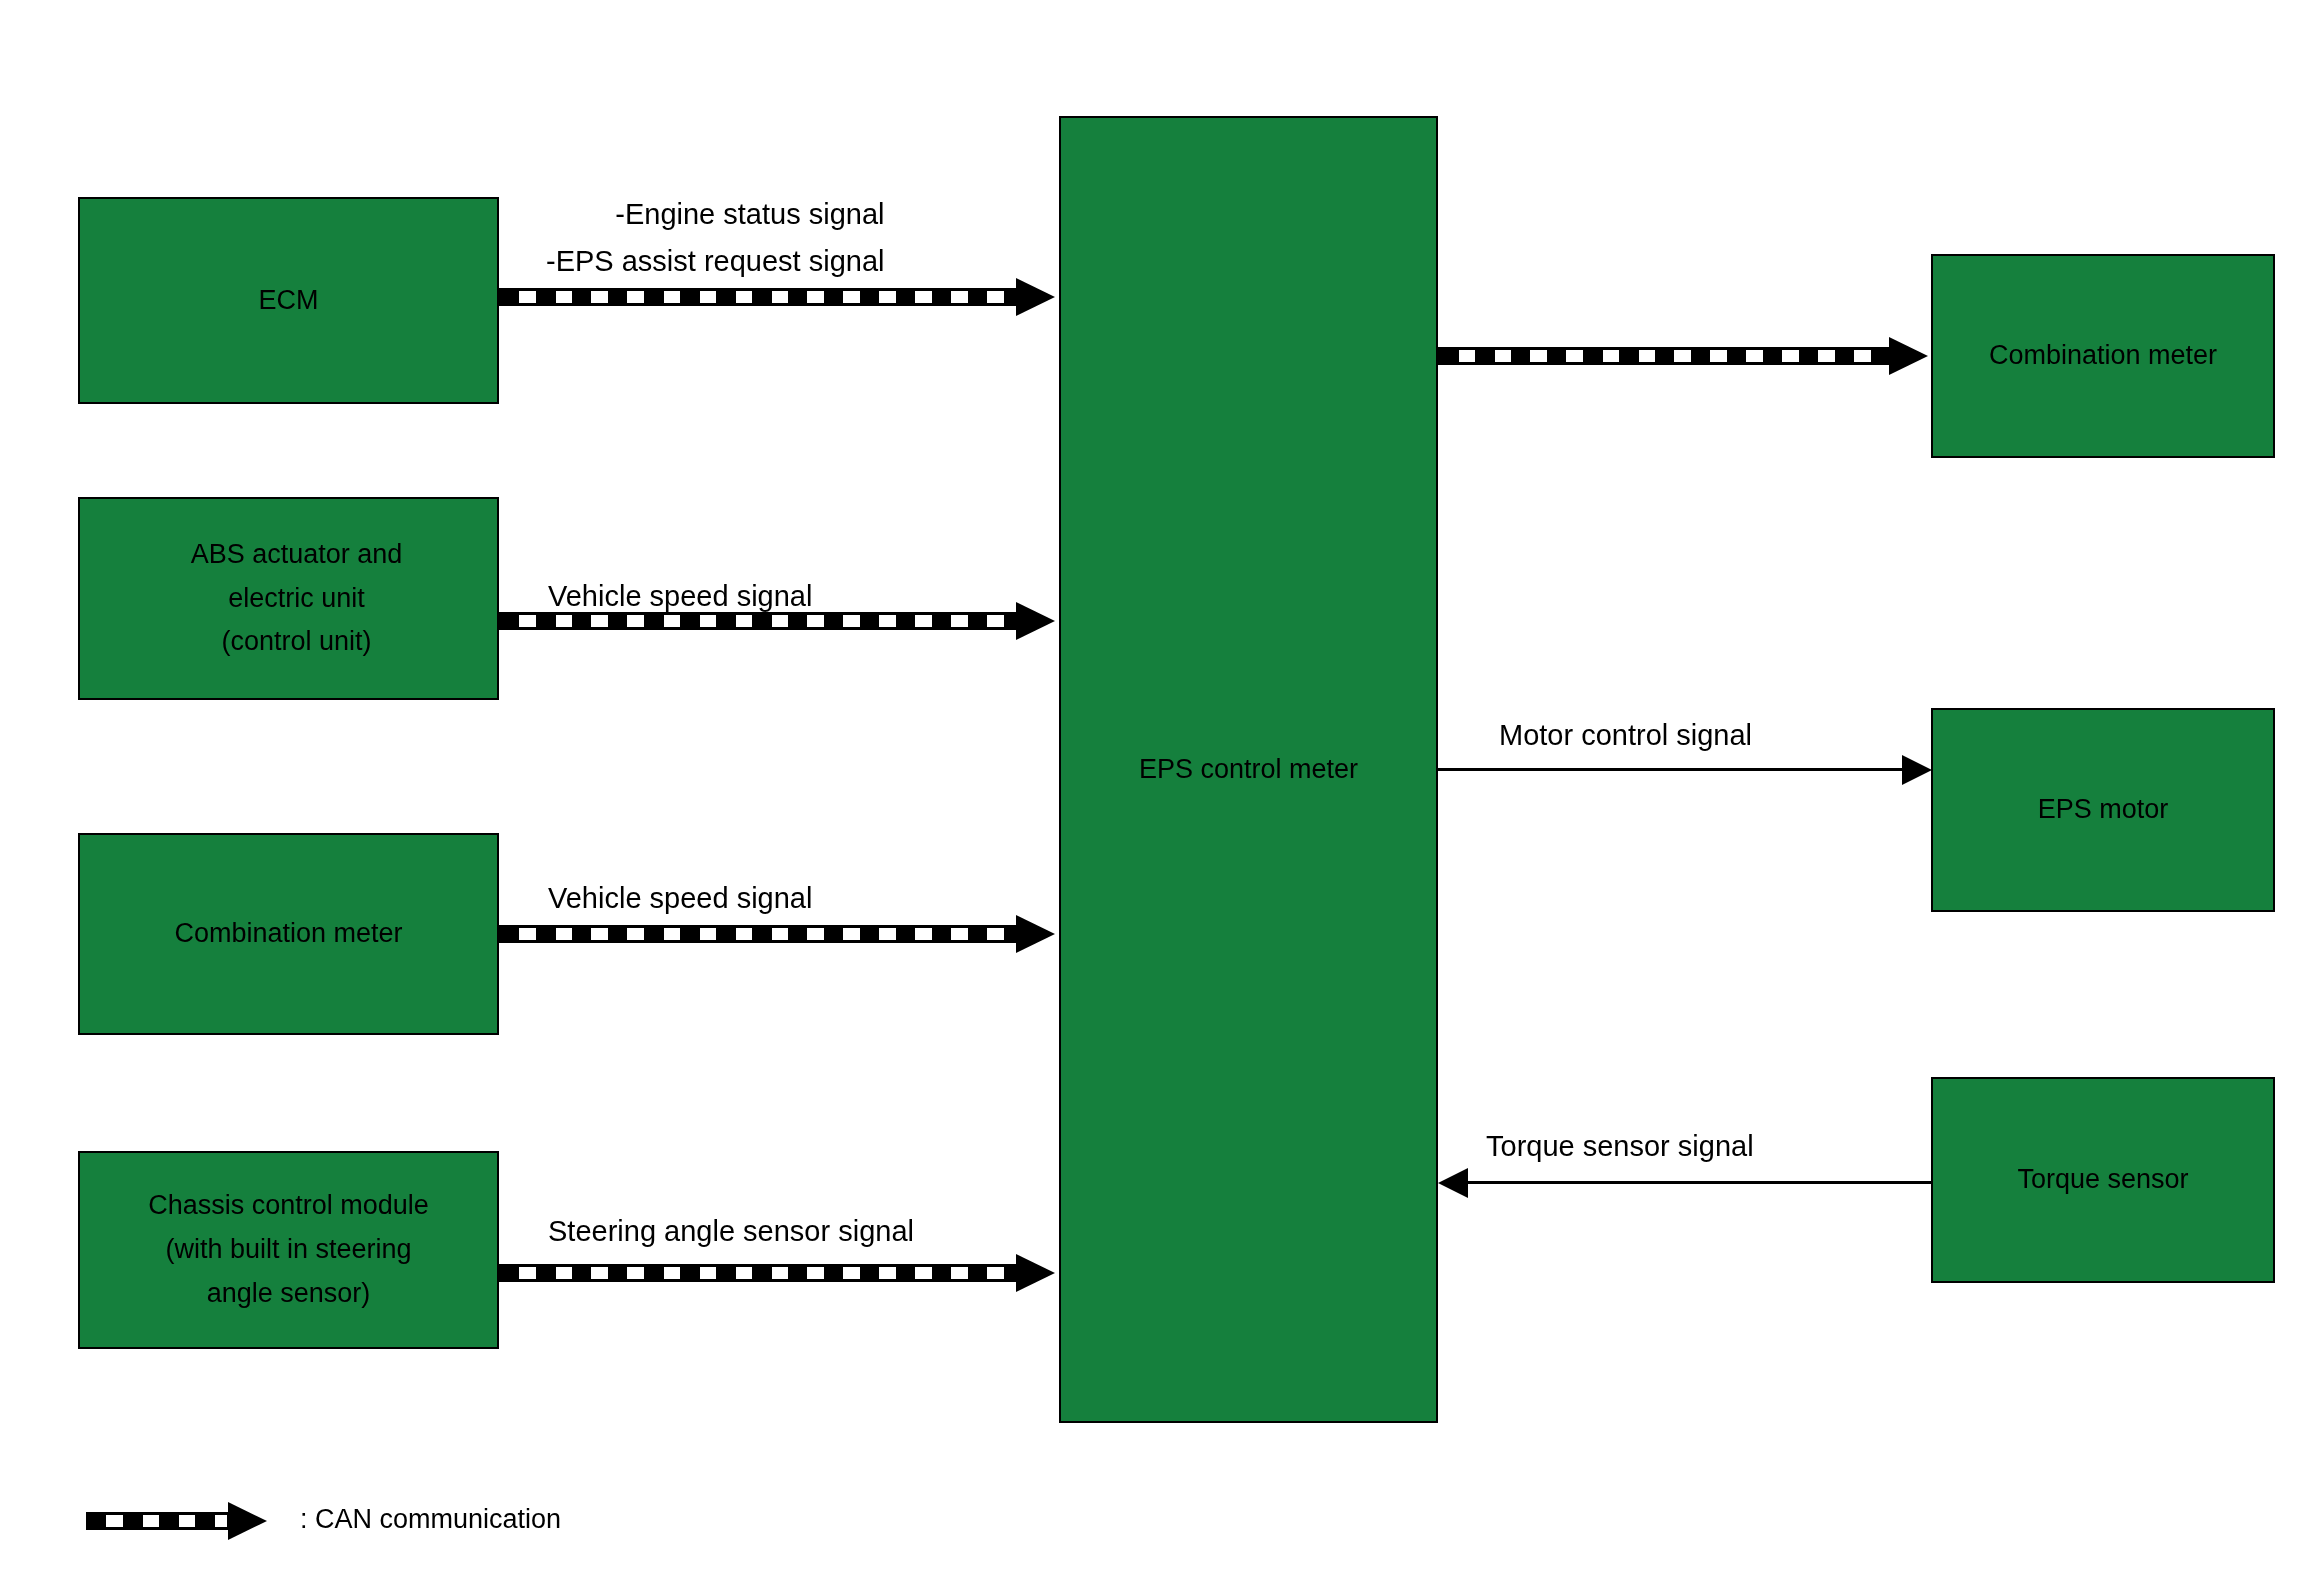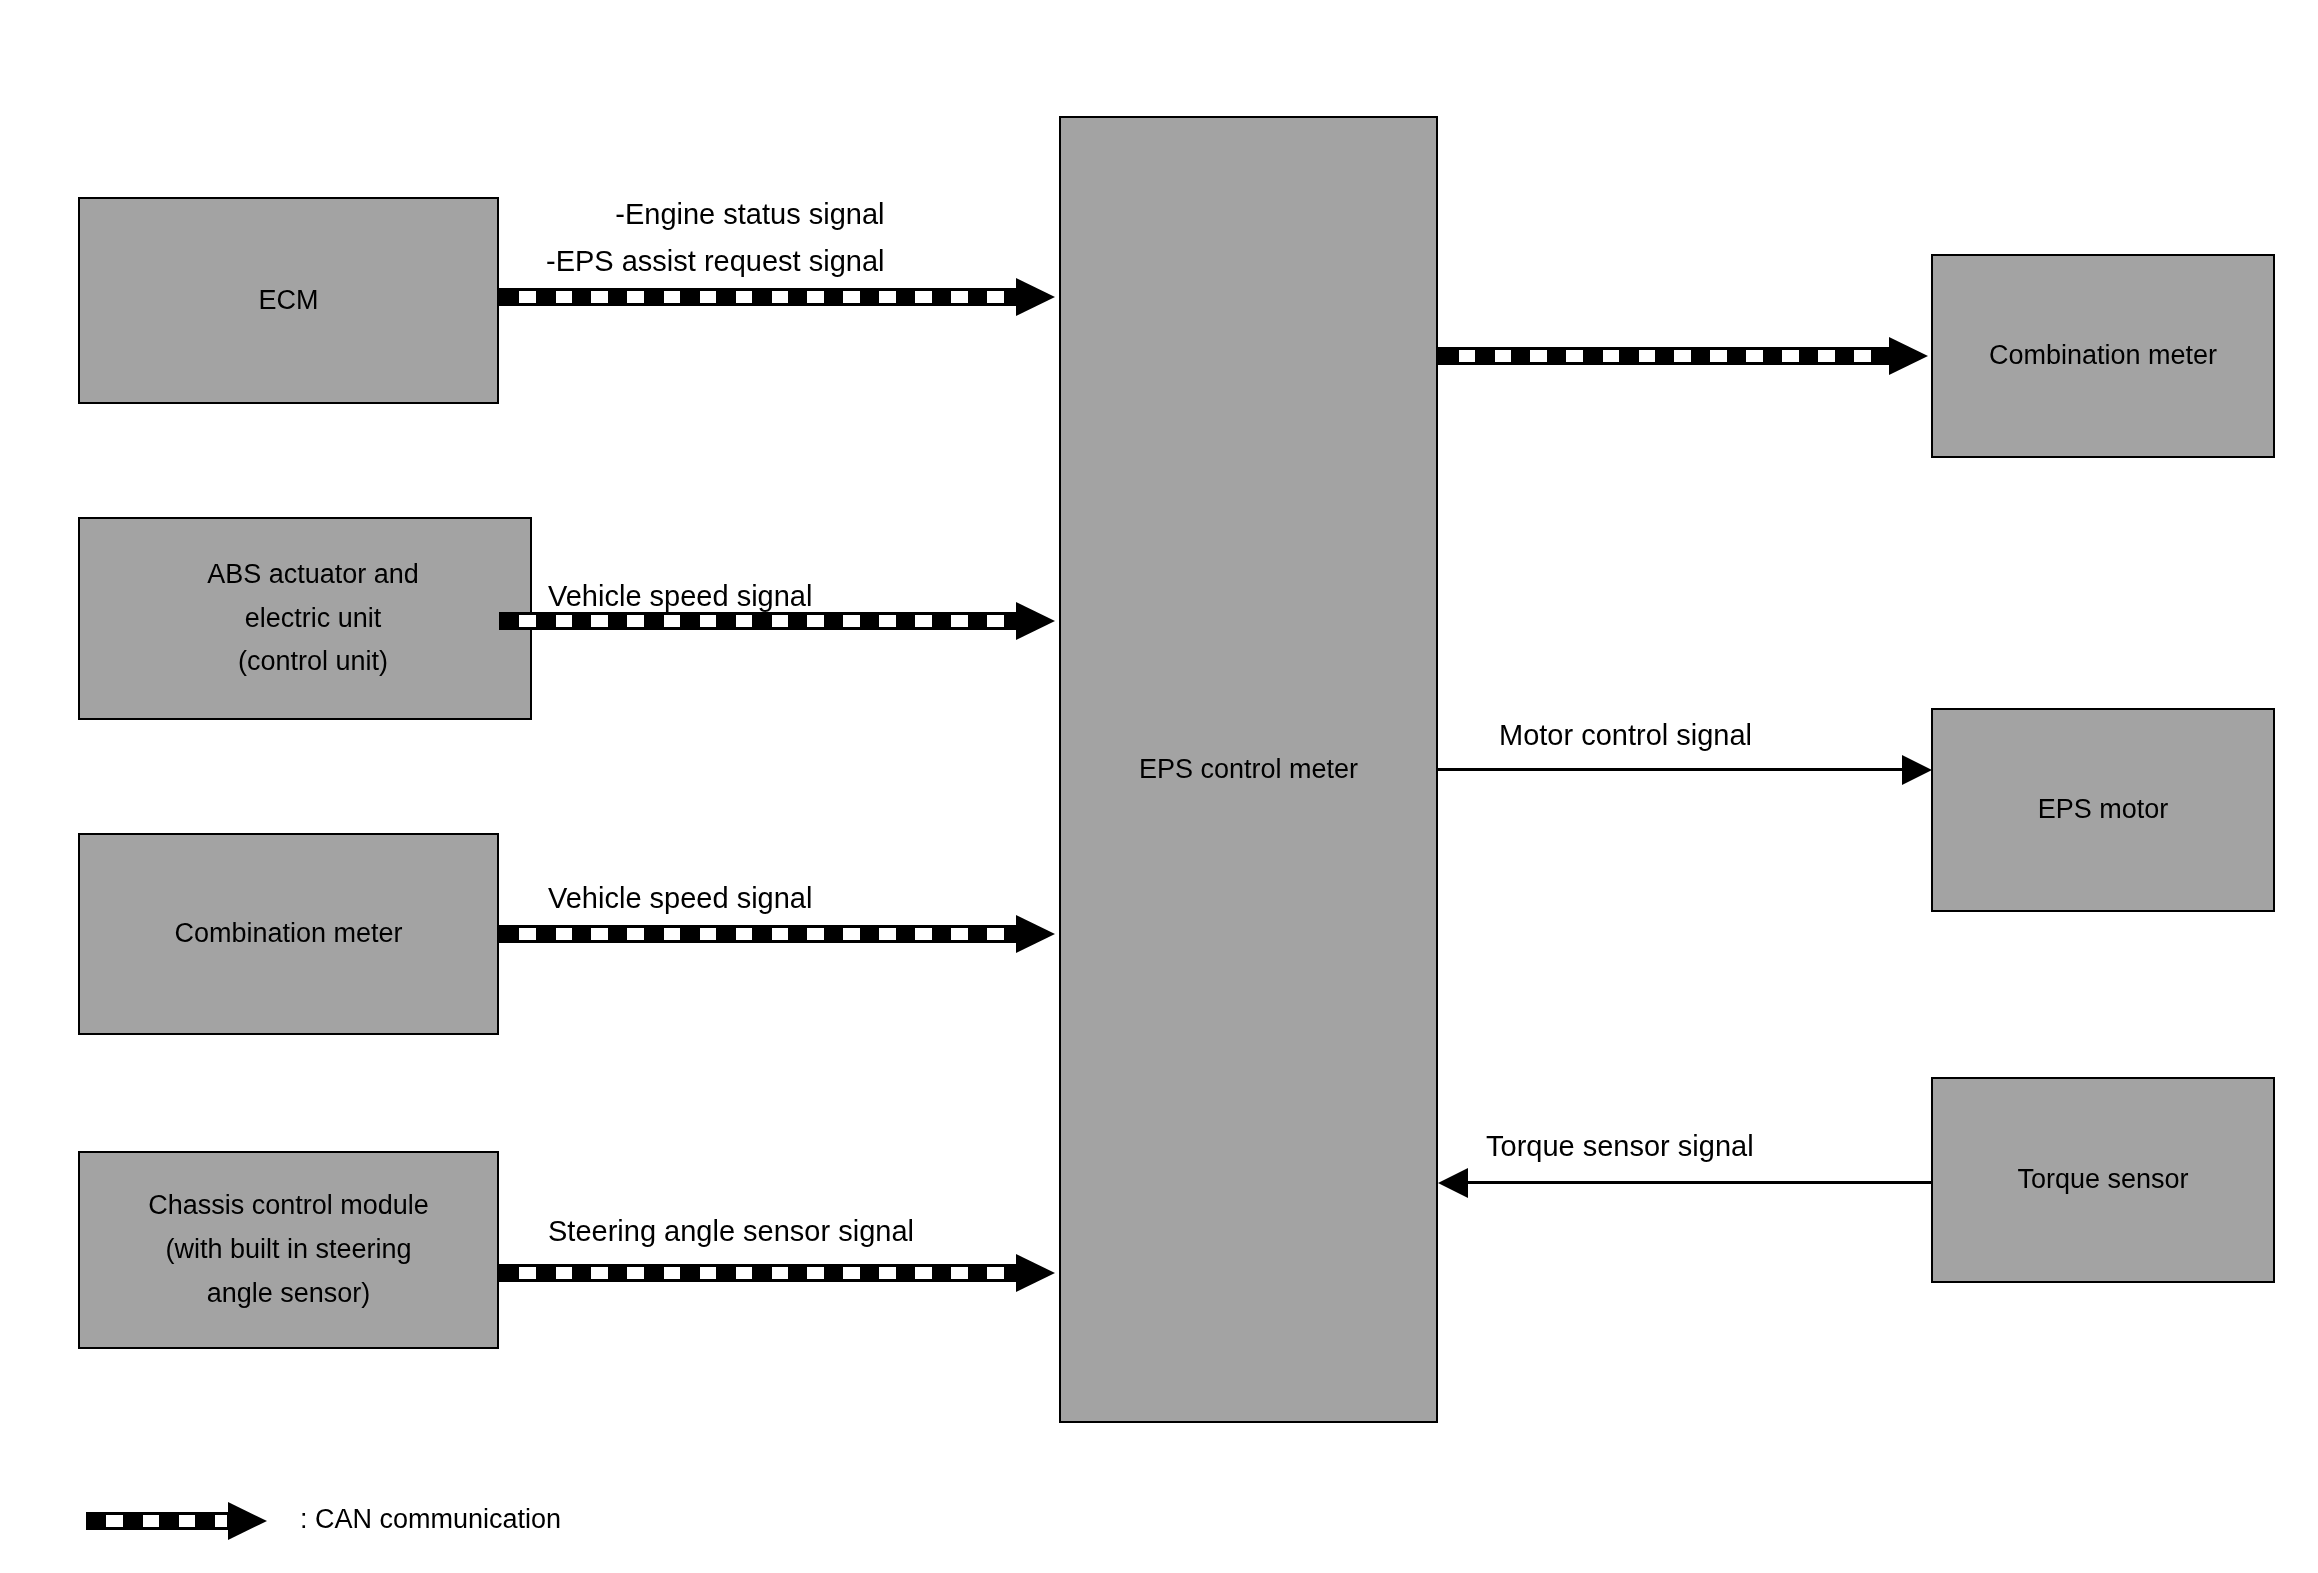--- a/index.html
+++ b/index.html
@@ -12,21 +12,21 @@
     width: 2319px;
     height: 1573px;
     background: #ffffff;
     font-family: "Liberation Sans", "DejaVu Sans", sans-serif;
     color: #000000;
     overflow: hidden;
   }
   .box {
     position: absolute;
     border: 2.9px solid #000000;
-    background: #a3a3a3;
+    background: #15803d;
     display: flex;
     align-items: center;
     justify-content: center;
     text-align: center;
     font-size: 27px;
     line-height: 1.62;
     white-space: pre-line;
     box-sizing: border-box;
   }
   .sig-label {
@@ -100,21 +100,21 @@
 </style>
 </head>
 <body>
 
 <div id="canvas">
 
   <div class="box" style="left:78px; top:197px; width:421px; height:207px;">
     <span>ECM</span>
   </div>
 
-  <div class="box" style="left:78px; top:517px; width:454px; height:203px;padding-left:16px;">
+  <div class="box" style="left:78px; top:497px; width:421px; height:203px;padding-left:16px;">
     <span>ABS actuator and
 electric unit
 (control unit)</span>
   </div>
 
   <div class="box" style="left:78px; top:833px; width:421px; height:202px;">
     <span>Combination meter</span>
   </div>
 
   <div class="box" style="left:78px; top:1151px; width:421px; height:198px;">

